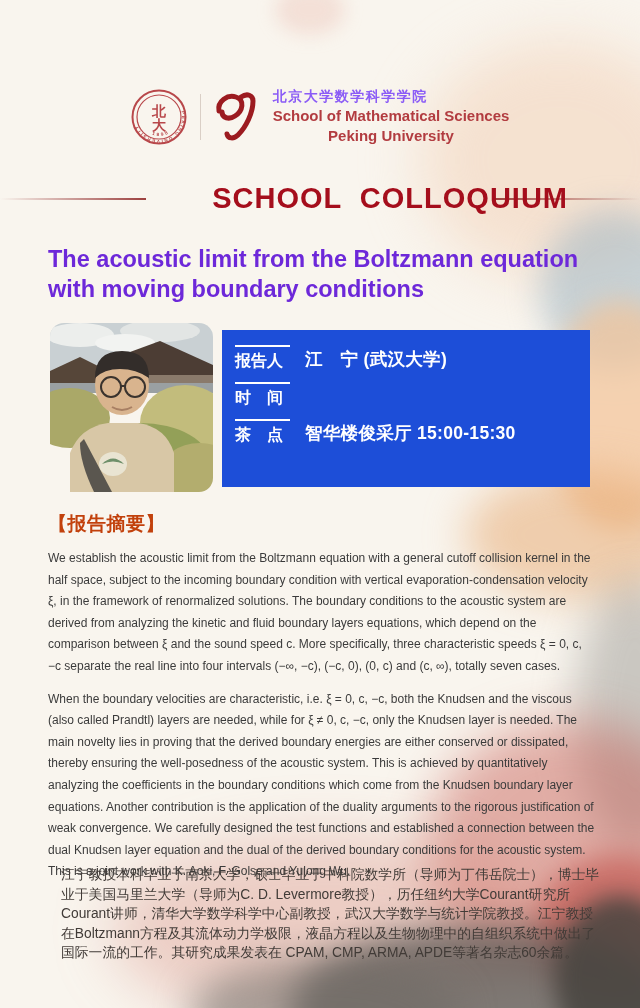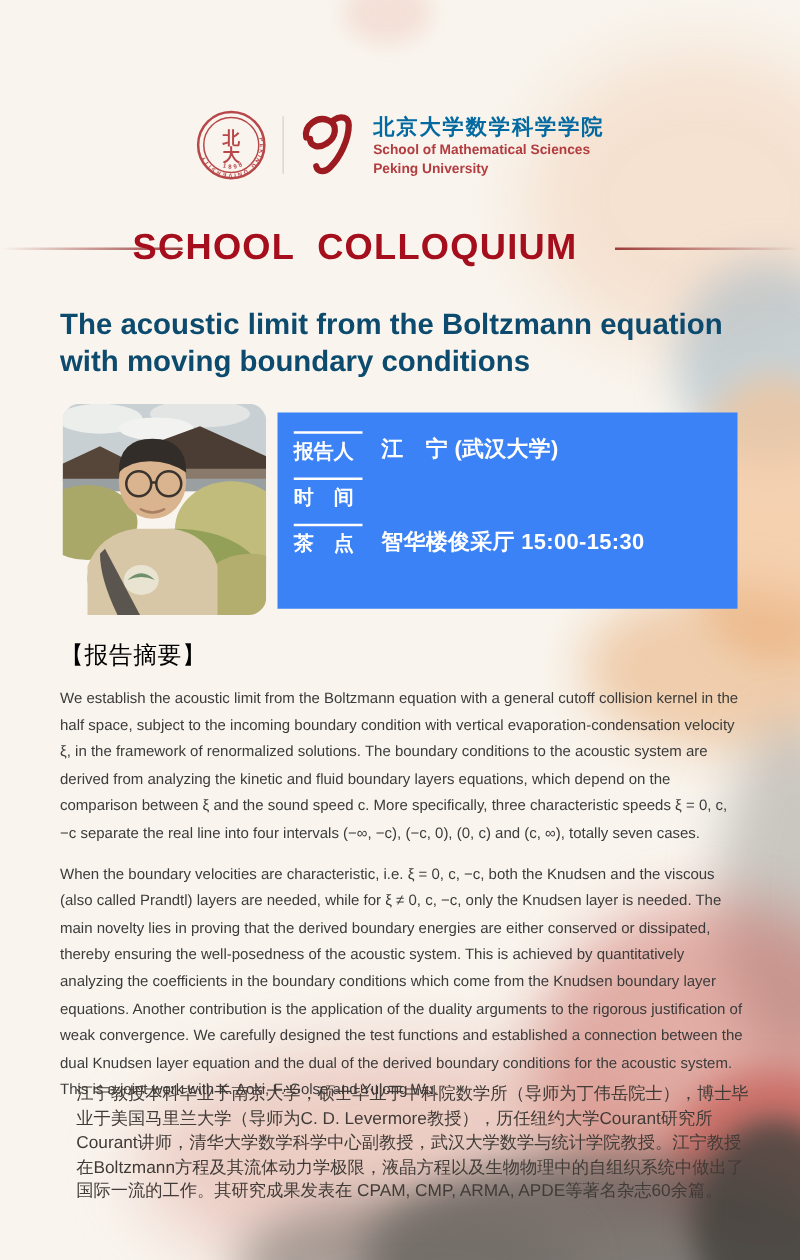--- a/index.html
+++ b/index.html
@@ -8,45 +8,45 @@
   #poster {
     position:relative; width:640px; height:1008px;
     background:#f9f5ee; overflow:hidden;
   }
   .wash { position:absolute; border-radius:50%; pointer-events:none; z-index:0; }
   .content { position:absolute; z-index:2; }
 
   
   #header { top:88px; left:0; right:0; display:flex; justify-content:center; align-items:center; gap:13px; }
   #logo-divider { width:1px; height:46px; background:#dacfc6; }
-  .org-cn { font-size:17px; font-weight:bold; color:#0369a1; letter-spacing:1.5px; }
-  .org-en { font-size:11px; font-weight:600; color:#b23c40; line-height:1.3; }
+  .org-cn { font-size:14px; font-weight:bold; color:#8b5cf6; letter-spacing:1.5px; }
+  .org-en { font-size:15px; font-weight:600; color:#b23c40; line-height:1.3;text-align:center; }
 
   
-  #banner { top:182px; left:0; width:568px; text-align:center; }
+  #banner { top:182px; left:0; width:568px; text-align:right; }
   #banner-title { font-size:29px; font-weight:800; color:#a50e1c; letter-spacing:1px; white-space:pre; }
   .banner-line { position:absolute; top:198px; height:2px; z-index:2; }
   #banner-line-left  { left:0; width:146px; background:linear-gradient(to right, rgba(140,32,32,0), rgba(140,32,32,.85)); }
   #banner-line-right { right:0; width:148px; background:linear-gradient(to left, rgba(140,32,32,0), rgba(140,32,32,.85)); }
 
   
-  #talk-title { top:245px; left:48px; width:560px; font-size:23.5px; line-height:1.26; font-weight:bold; color:#0c4a6e; }
+  #talk-title { top:245px; left:48px; width:560px; font-size:23.5px; line-height:1.26; font-weight:bold; color:#6d28d9; }
 
   
   #photo { top:323px; left:50px; width:163px; height:169px; border-radius:14px; overflow:hidden; }
   #photo svg { display:block; }
 
   
-  #info-box { top:330px; left:222px; width:368px; height:157px; background:#3b82f6; padding:10px 0 0 13px; display:flex; flex-direction:column; }
+  #info-box { top:330px; left:222px; width:368px; height:157px; background:#1d4ed8; padding:10px 0 0 13px; display:flex; flex-direction:column; }
   .info-row { height:37px; display:flex; align-items:center; }
   .info-label { display:inline-block; width:55px; border-top:2px solid #ffffff; padding-top:4px; font-size:16px; font-weight:bold; color:#ffffff; white-space:pre; }
   .info-value { margin-left:15px; font-size:17.5px; font-weight:600; color:#ffffff; white-space:pre; letter-spacing:.3px;text-align:center; }
 
   
-  .section-heading { font-size:19px; font-weight:normal; color:#000000; letter-spacing:.5px; }
+  .section-heading { font-size:19px; font-weight:bold; color:#c2410c; letter-spacing:.5px; }
   #abstract { top:511px; left:48px; width:547px; }
   #abstract p { margin-top:11px; font-size:12px; line-height:21.6px; color:#3b3b3b; }
   #bio { top:857px; left:48px; width:553px; }
   #bio p { margin-top:8px; font-size:13.8px; line-height:19.6px; color:#413b37;margin-left:13px; }
 </style>
 </head>
 <body>
 
 <div id="poster">
 

